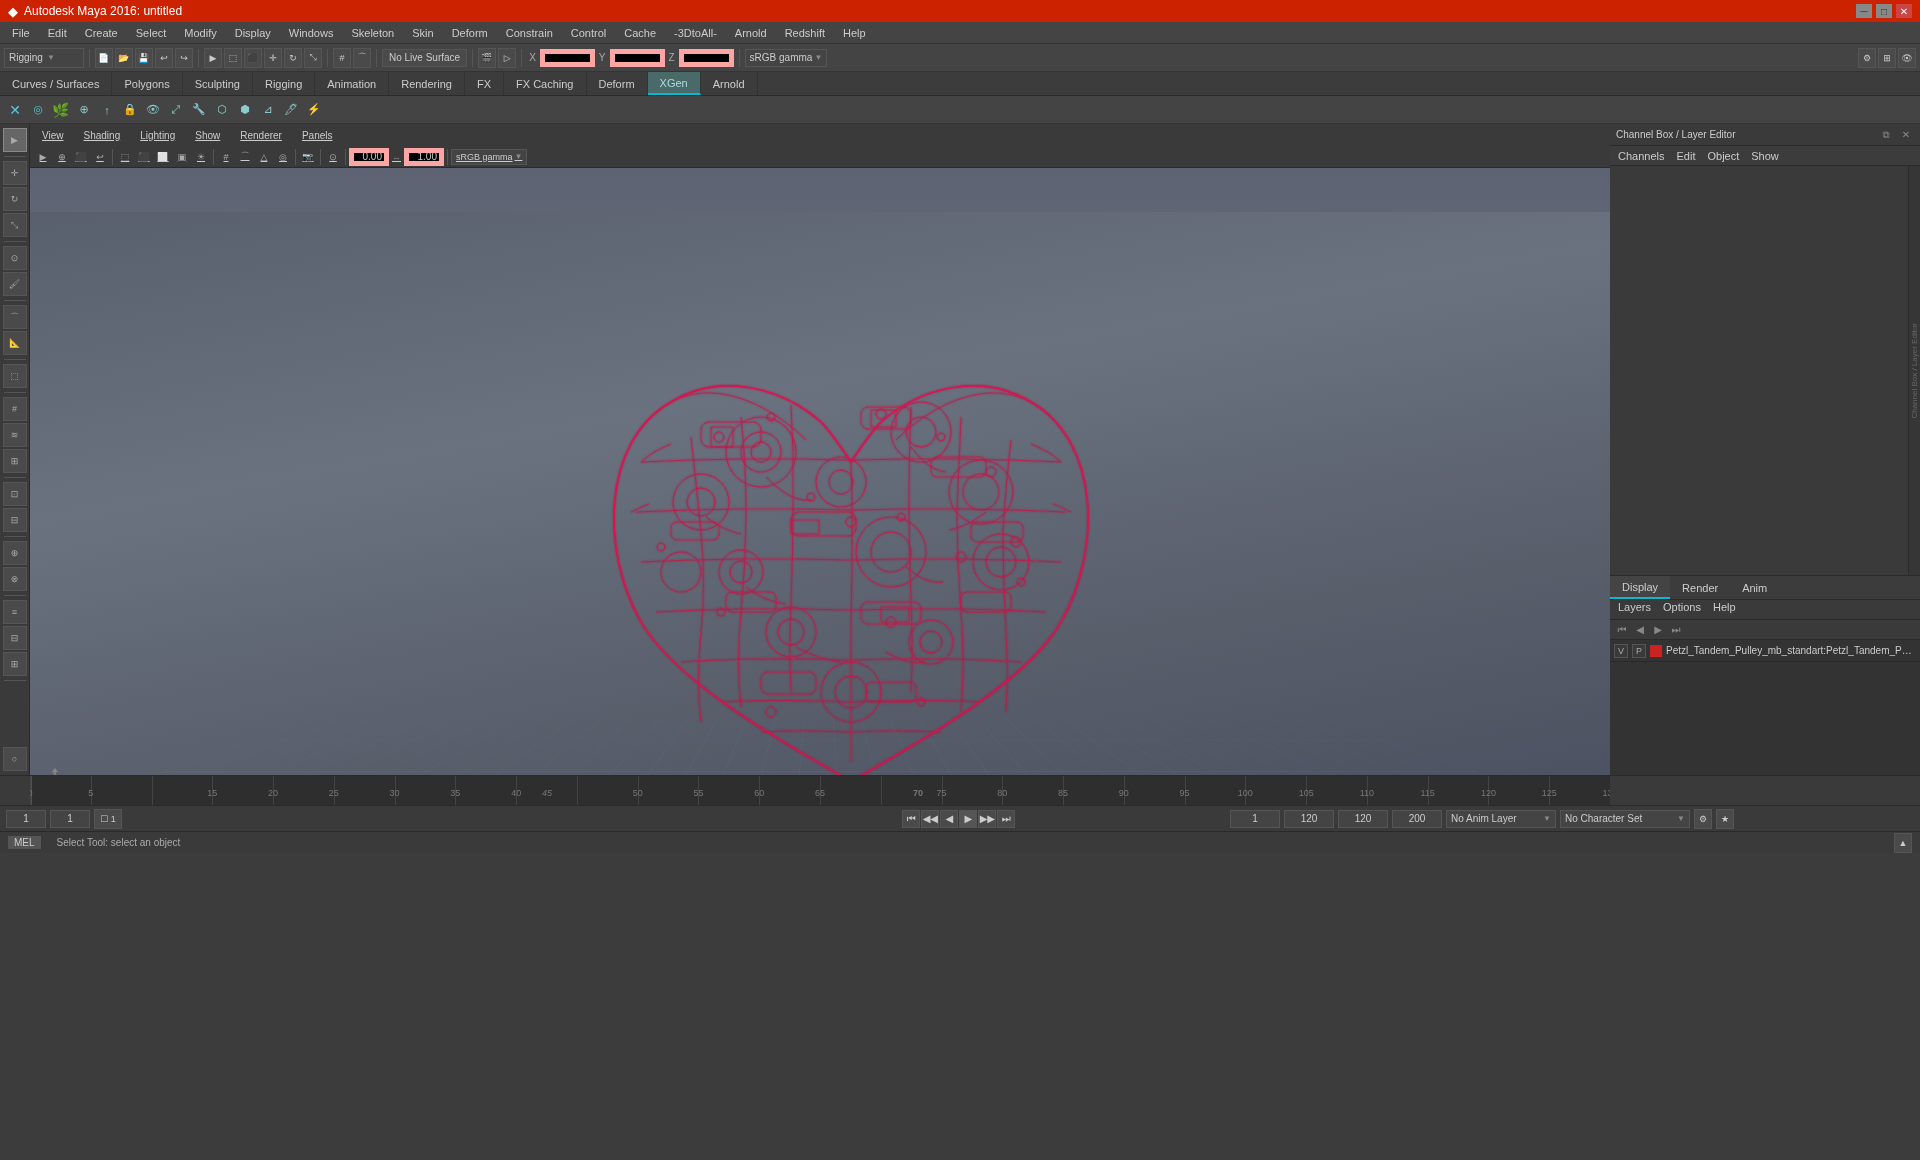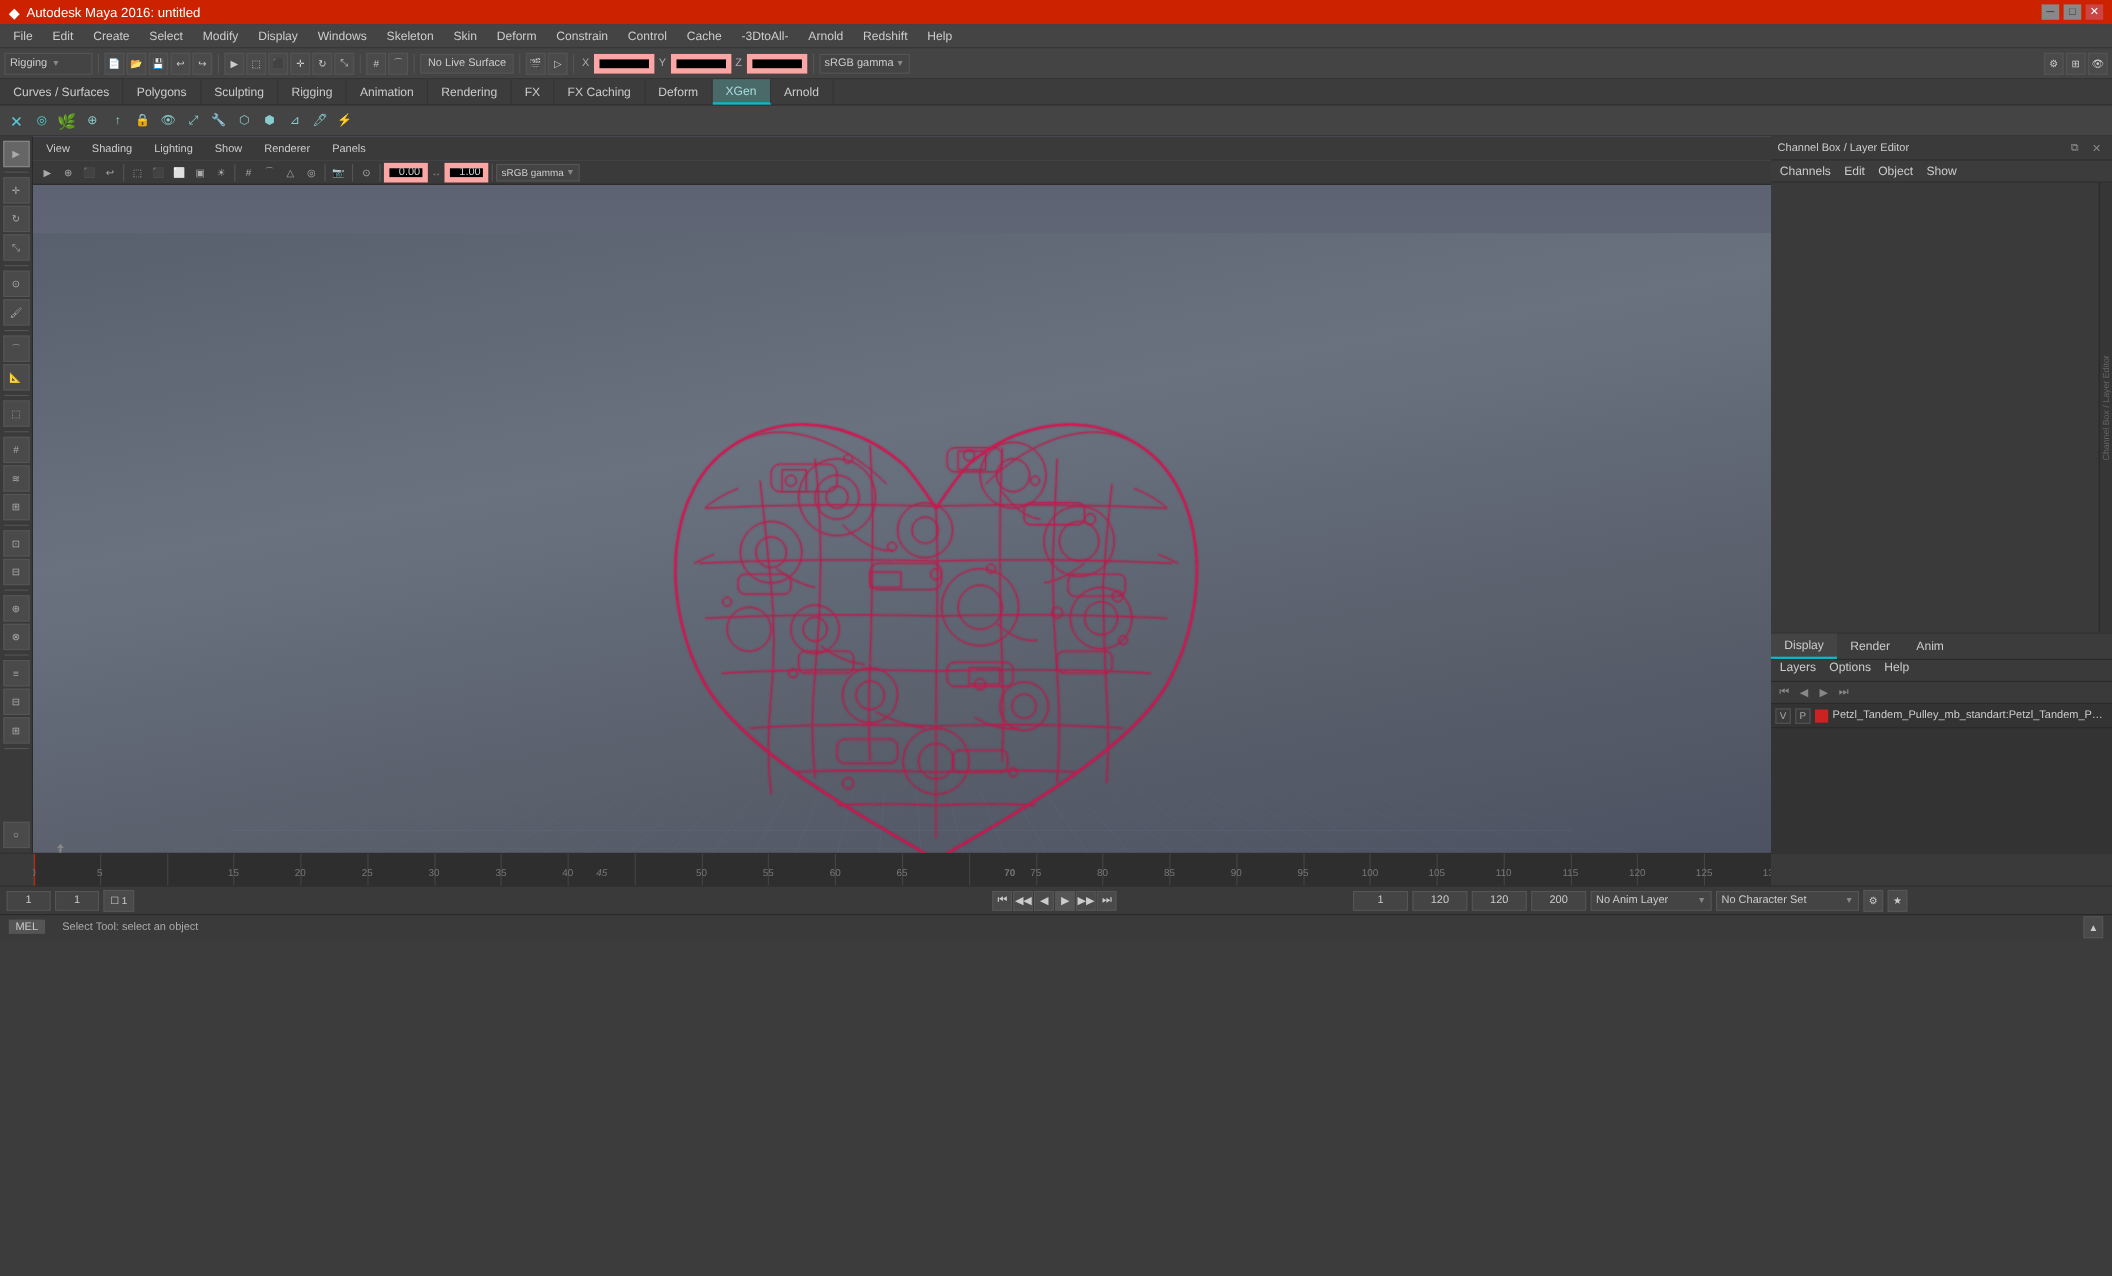--- a/index.html
+++ b/index.html
@@ -694,21 +694,21 @@
     <button class="left-tool-btn">⊕</button>
     <button class="left-tool-btn">⊗</button>
     <div class="left-tool-separator"></div>
     <button class="left-tool-btn">≡</button>
     <button class="left-tool-btn">⊟</button>
     <button class="left-tool-btn">⊞</button>
     <div class="left-tool-separator"></div>
     <button class="left-tool-btn" style="margin-top:auto;">○</button>
   </div>
 
-  <div id="viewport" style="position:relative;flex:1;display:flex;flex-direction:column;">
+  <div id="viewport" style="position:relative;flex:1;display:flex;flex-direction:column;text-decoration:underline;">
     <div id="viewport-header">
       <span class="vp-menu">View</span>
       <span class="vp-menu">Shading</span>
       <span class="vp-menu">Lighting</span>
       <span class="vp-menu">Show</span>
       <span class="vp-menu">Renderer</span>
       <span class="vp-menu">Panels</span>
     </div>
     <div id="viewport-toolbar">
       <button class="vp-tool">▶</button>

